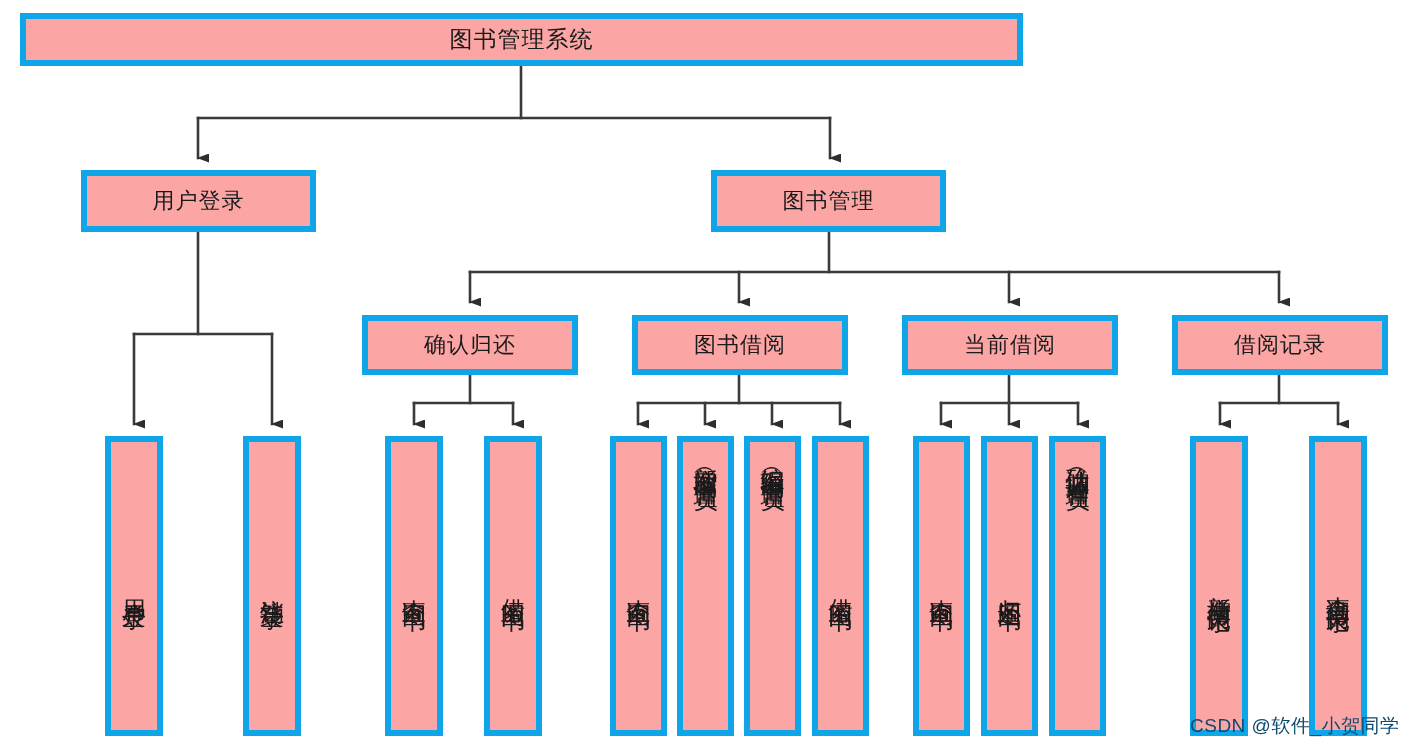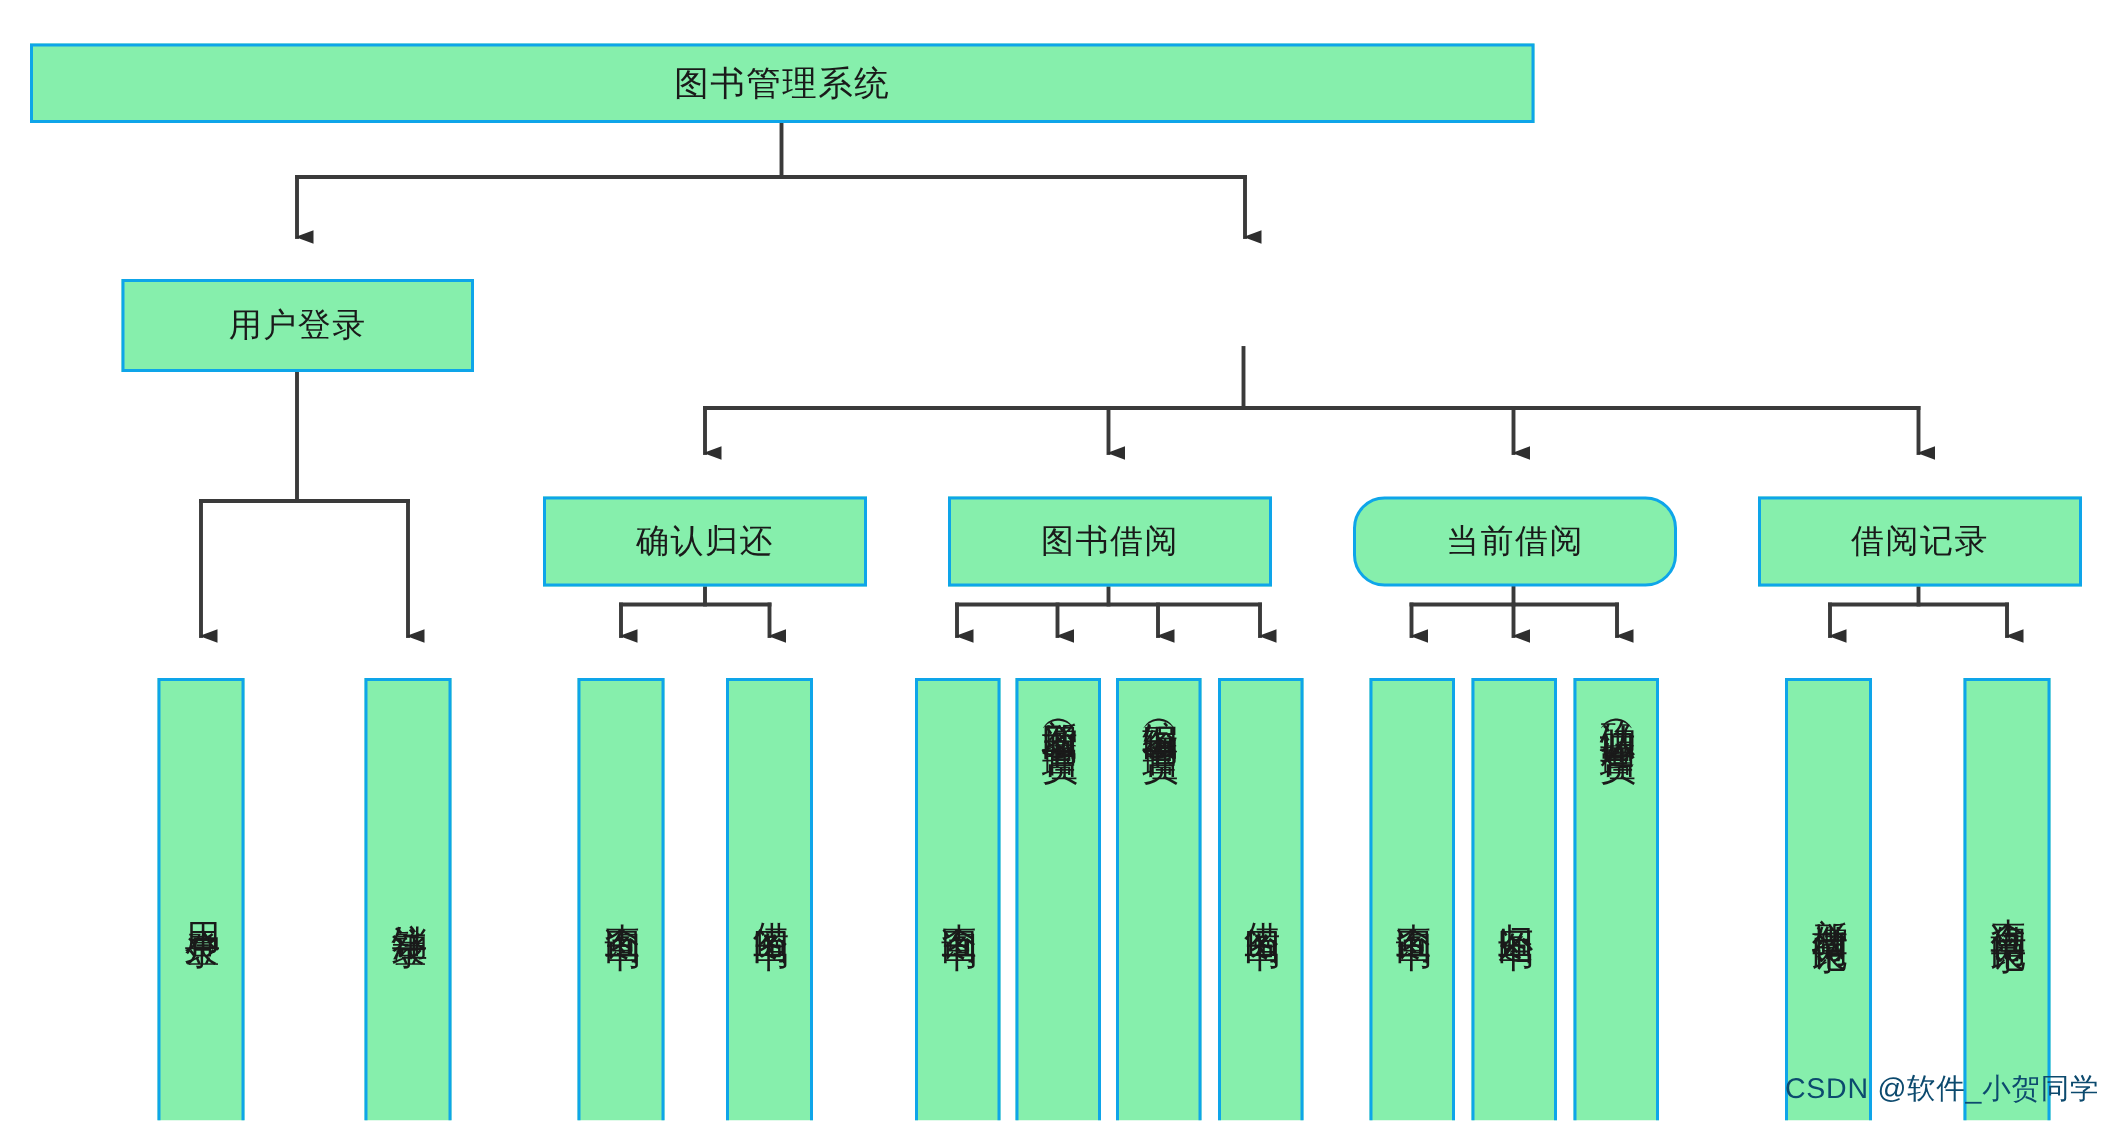--- a/index.html
+++ b/index.html
@@ -22,28 +22,27 @@
     position: absolute;
     left: 0;
     top: 0;
     width: 1405px;
     height: 747px;
     pointer-events: none;
   }
   .node {
     position: absolute;
     box-sizing: border-box;
-    background: #86efac;
-    border: 2px solid #0ea5e9;
+    background: #fca5a5;
+    border: 6px solid #0ea5e9;
     display: flex;
     align-items: center;
     justify-content: center;
     color: #1a1a1a;
     z-index: 2;
-    margin-top: 16px;
   }
   .node .node-label {
     display: block;
     text-align: center;
     line-height: 1.18;
     white-space: pre;
   }
   
   .node.horiz .node-label {
     font-size: 22px;
@@ -138,30 +137,33 @@
   </svg>
 
   <div class="node horiz root" style="left:20px; top:13px; width:1003px; height:53px;">
     <span class="node-label">图书管理系统</span>
   </div>
 
   <div class="node horiz" style="left:81px; top:170px; width:235px; height:62px;">
     <span class="node-label">用户登录</span>
   </div>
 
+  <div class="node horiz" style="left:711px; top:170px; width:235px; height:62px;">
+    <span class="node-label">图书管理</span>
+  </div>
 
   <div class="node horiz" style="left:362px; top:315px; width:216px; height:60px;">
     <span class="node-label">确认归还</span>
   </div>
 
   <div class="node horiz" style="left:632px; top:315px; width:216px; height:60px;">
     <span class="node-label">图书借阅</span>
   </div>
 
-  <div class="node horiz" style="left:902px; top:315px; width:216px; height:60px;border-radius:21px;">
+  <div class="node horiz" style="left:902px; top:315px; width:216px; height:60px;">
     <span class="node-label">当前借阅</span>
   </div>
 
   <div class="node horiz" style="left:1172px; top:315px; width:216px; height:60px;">
     <span class="node-label">借阅记录</span>
   </div>
 
   <div class="node vert centered" style="left:105px; top:436px; width:58px; height:300px;">
     <span class="node-label">用户登录</span>
   </div>

